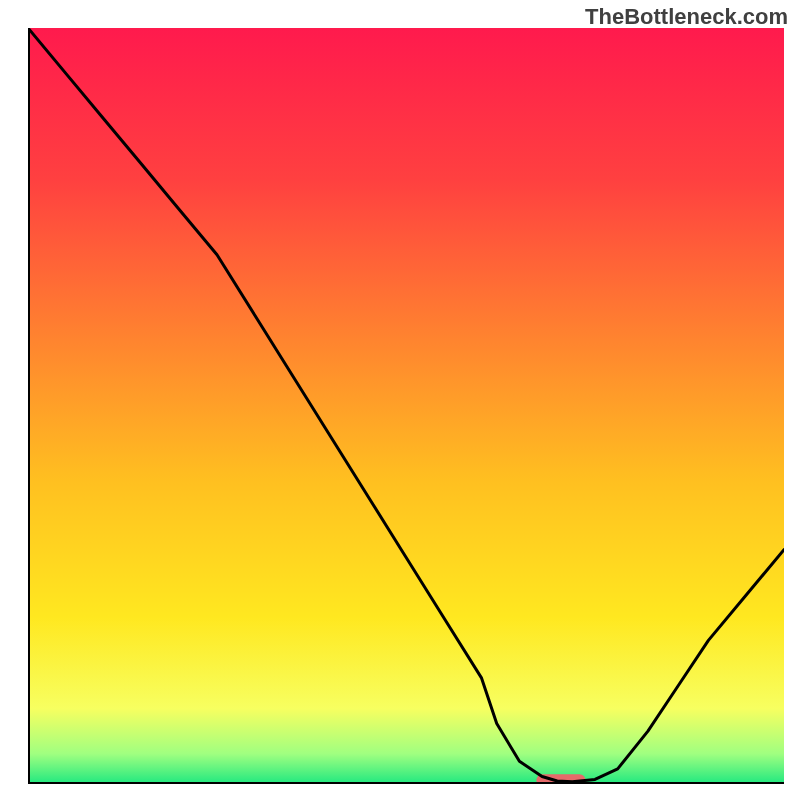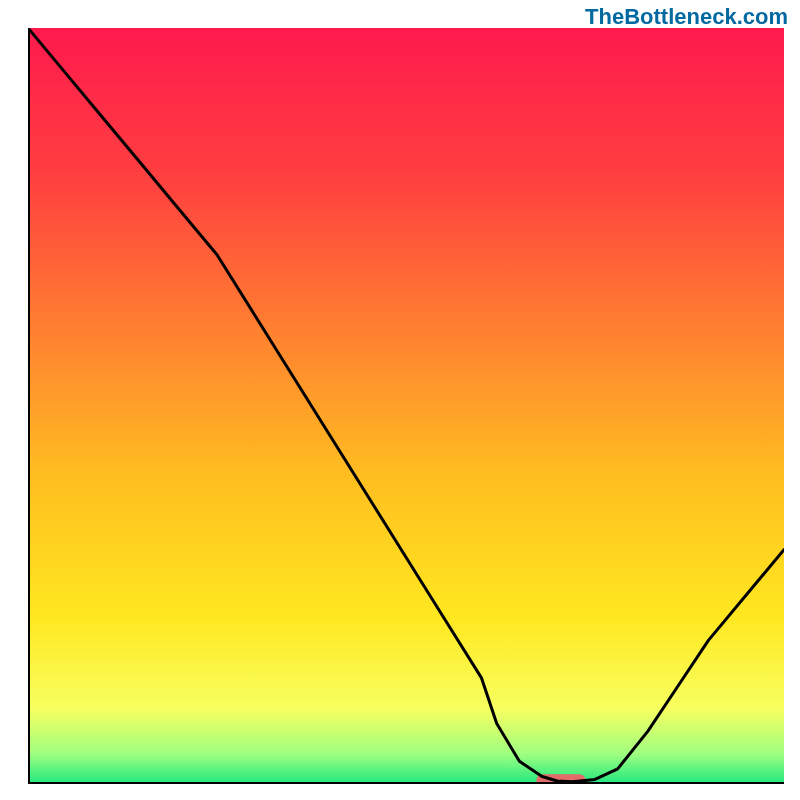--- a/index.html
+++ b/index.html
@@ -5,21 +5,21 @@
   * { margin: 0; padding: 0; box-sizing: border-box; }
   html, body { width: 800px; height: 800px; overflow: hidden; }
   body { background: #ffffff; font-family: Arial, sans-serif; position: relative; }
 
   .watermark {
     position: absolute;
     top: 4px;
     right: 12px;
     font-size: 22px;
     font-weight: bold;
-    color: #0369a1;
+    color: #404040;
     z-index: 10;
   }
 
   .chart-area {
     position: absolute;
     left: 28px;
     top: 28px;
     width: 756px;
     height: 756px;
   }

